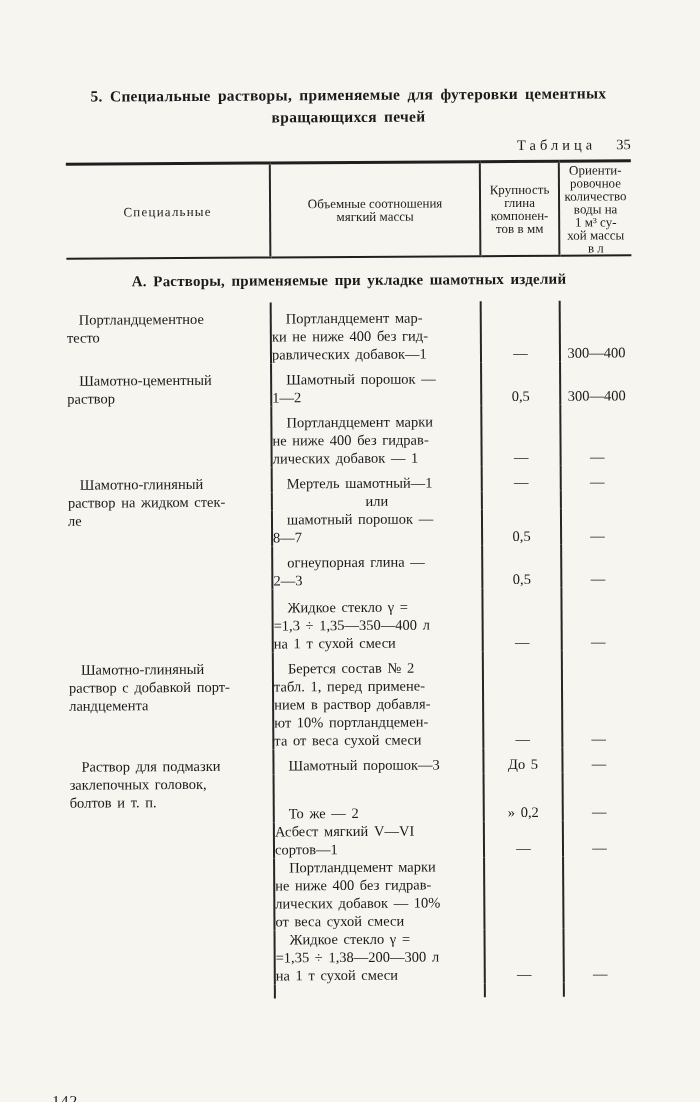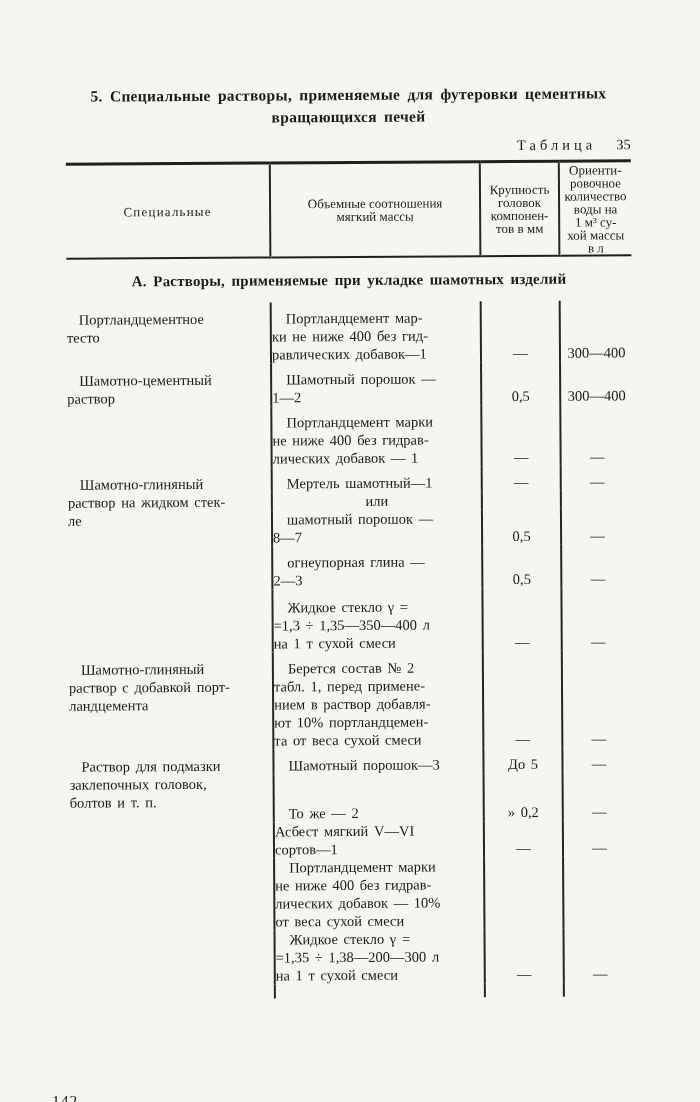--- a/index.html
+++ b/index.html
@@ -118,21 +118,21 @@
           <col style="width:210px">
           <col style="width:79px">
           <col style="width:72px">
       </colgroup>
       <thead>
         <tr>
           <th class="h1">Специальные</th>
           <th class="bL">Объемные соотношения
 мягкий массы</th>
           <th class="bL">Крупность
-головок
+глина
 компонен-
 тов в мм</th>
           <th class="bL">Ориенти-
 ровочное
 количество
 воды на
 1 м³ су-
 хой массы
 в л</th>
         </tr>

